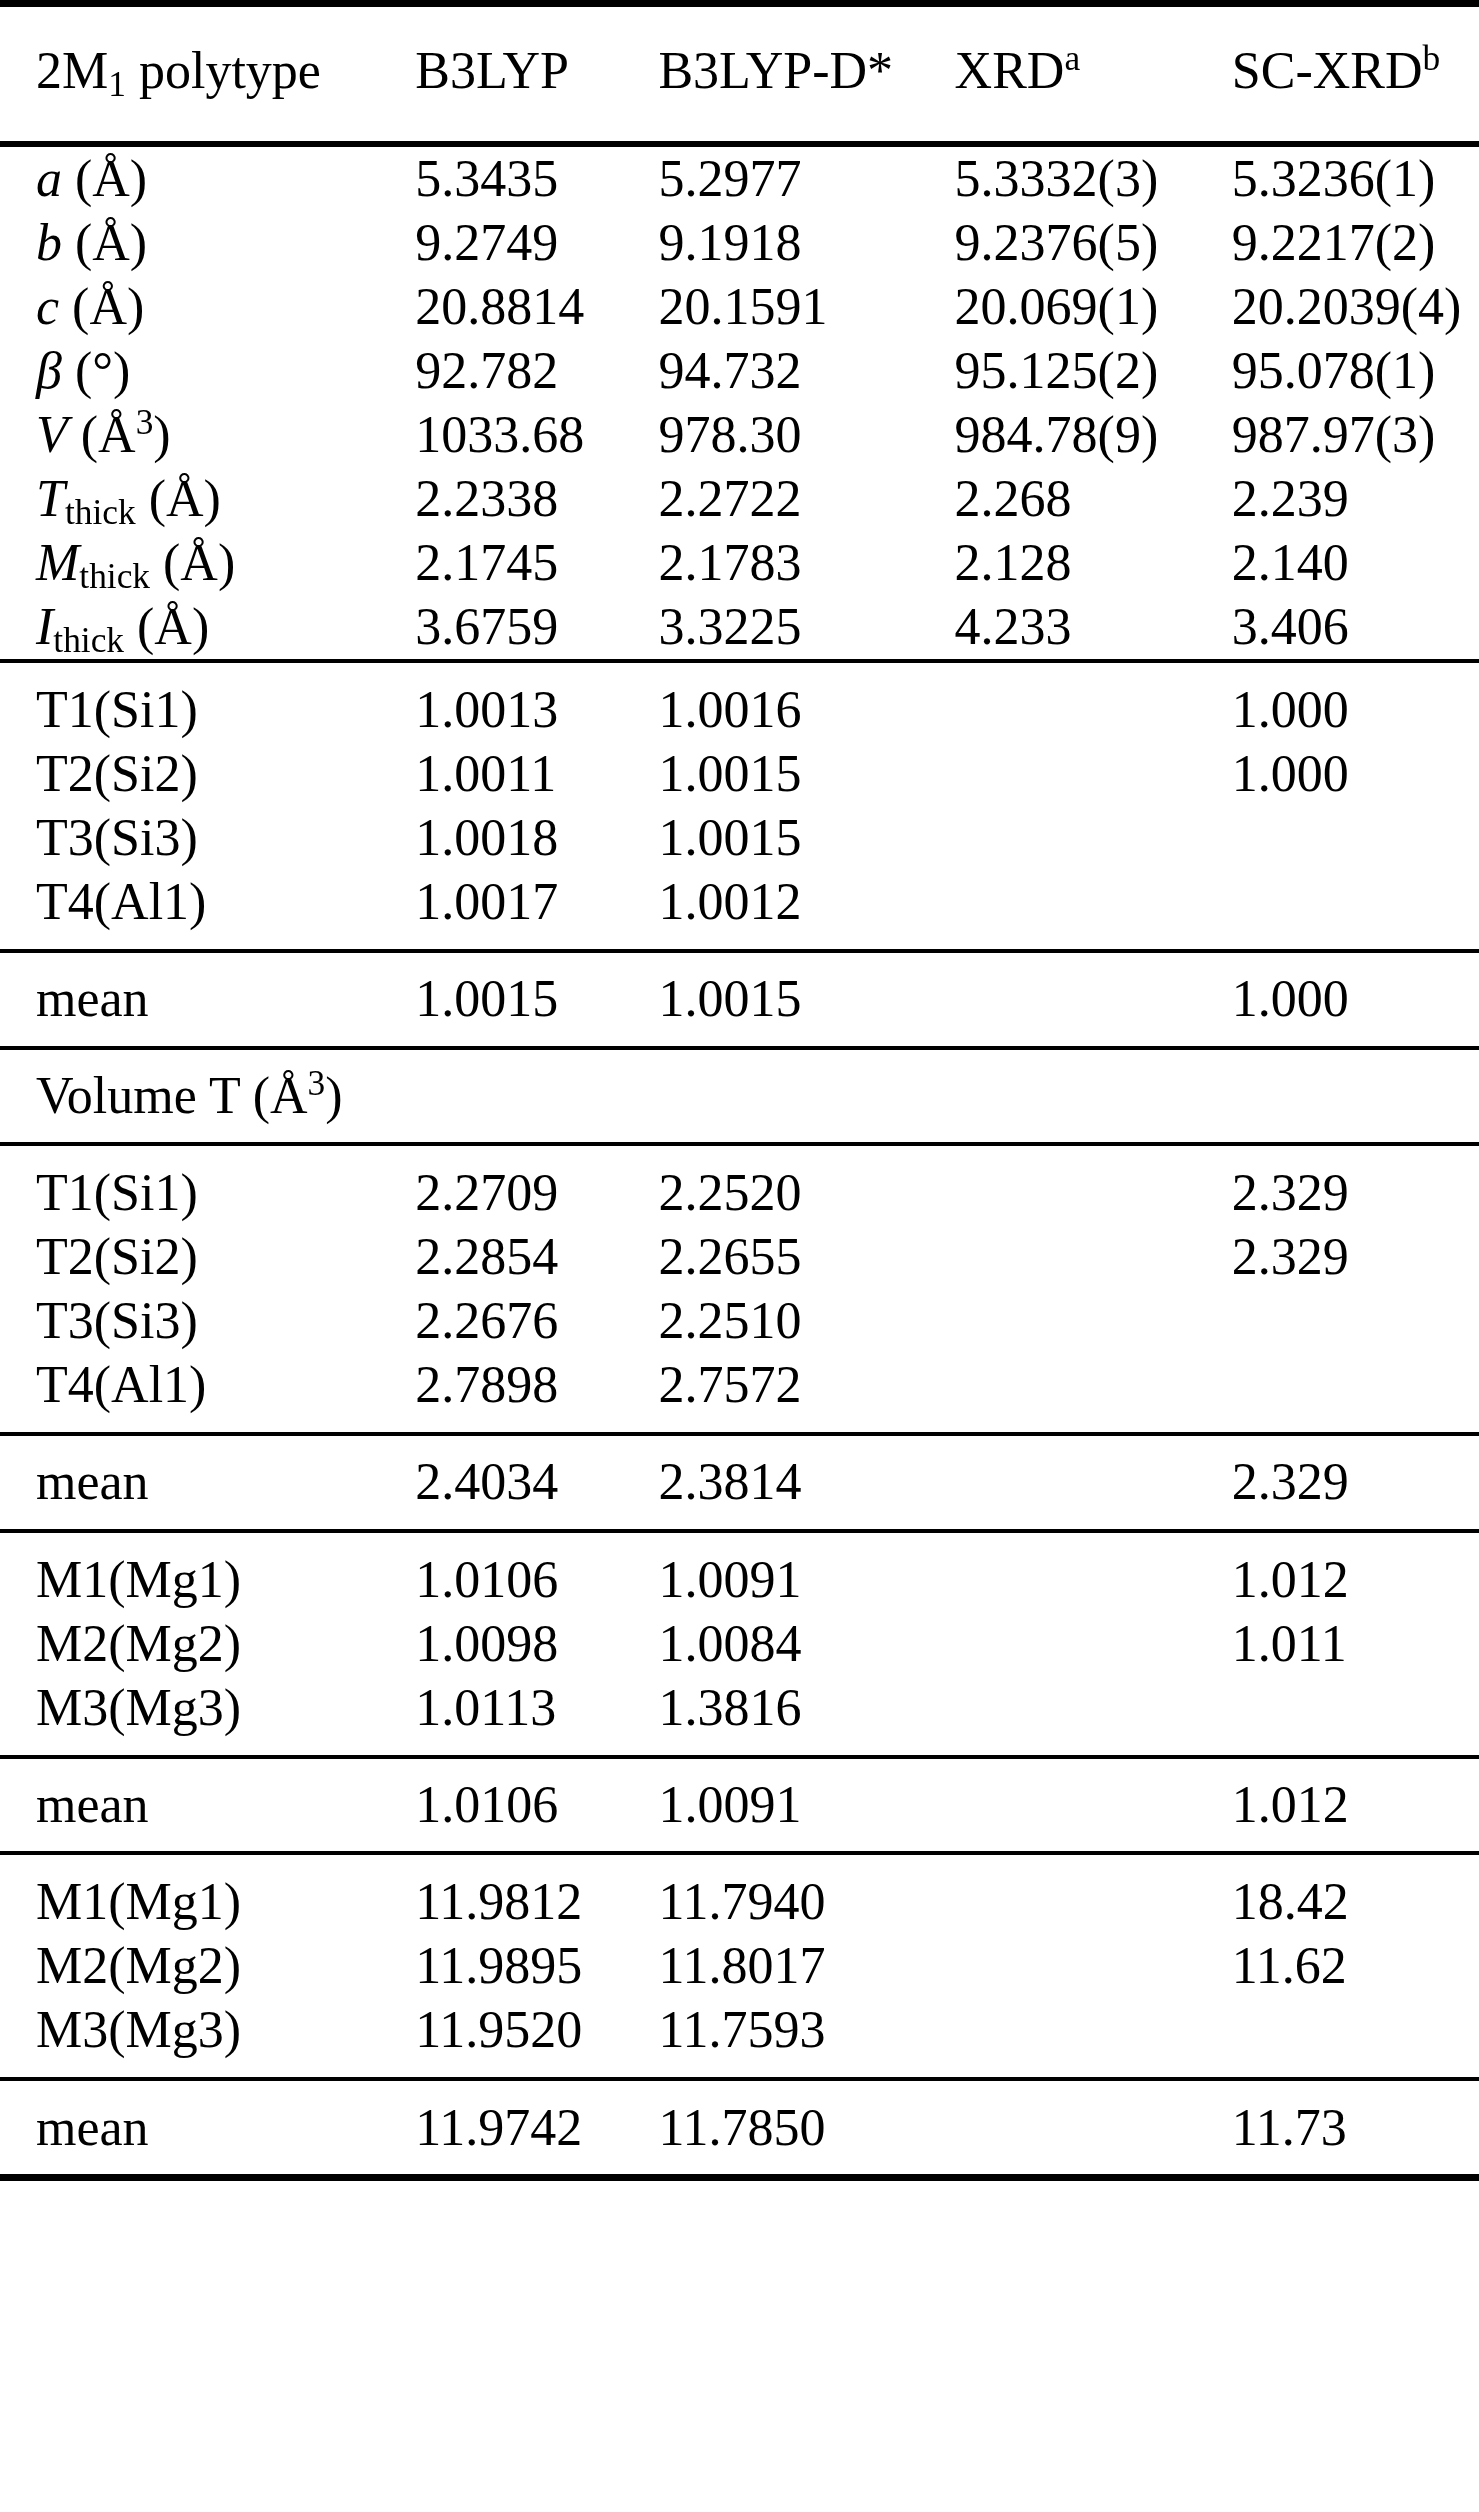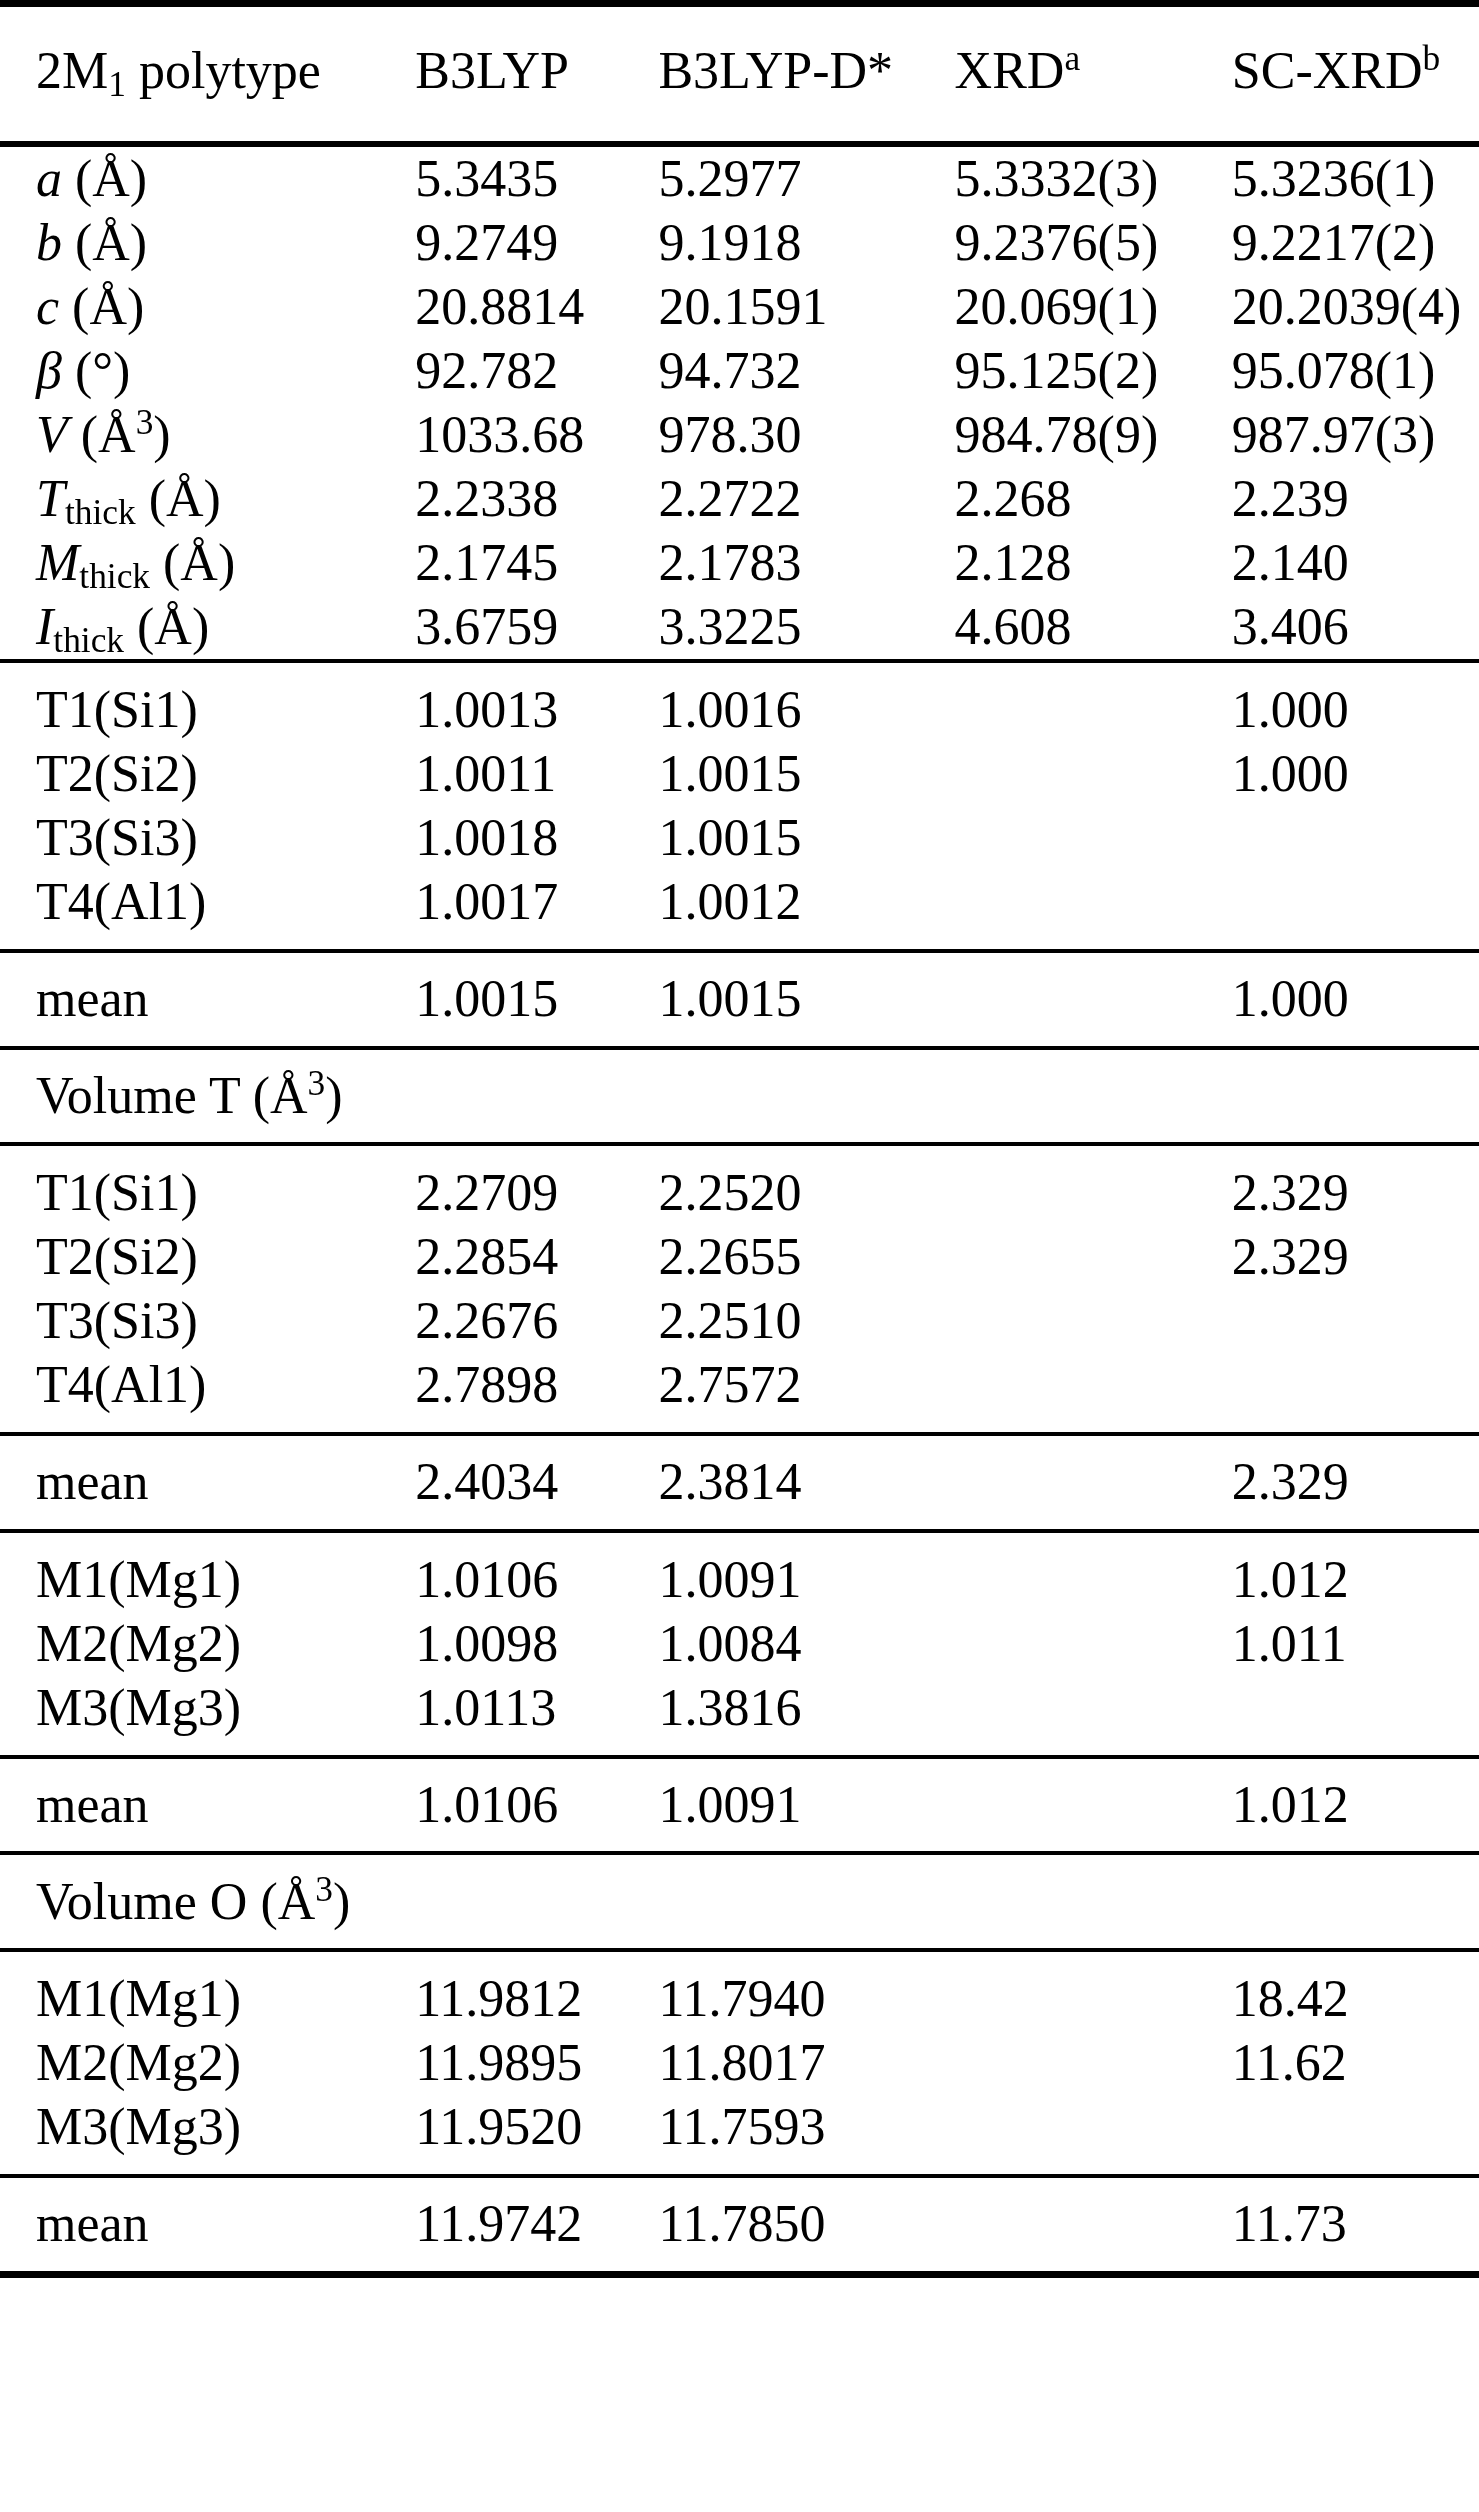--- a/index.html
+++ b/index.html
@@ -90,21 +90,21 @@
   <td class="lbl"><span class="it">M</span><sub>thick</sub><span> (Å)</span></td>
   <td>2.1745</td>
   <td>2.1783</td>
   <td>2.128</td>
   <td>2.140</td>
 </tr>
 <tr class="rb">
   <td class="lbl"><span class="it">I</span><sub>thick</sub><span> (Å)</span></td>
   <td>3.6759</td>
   <td>3.3225</td>
-  <td>4.608</td>
+  <td>4.233</td>
   <td>3.406</td>
 </tr>
 
 <tr class="sec secf">
   <td class="lbl">T1(Si1)</td>
   <td>1.0013</td>
   <td>1.0016</td>
   <td></td>
   <td>1.000</td>
 </tr>
@@ -198,23 +198,20 @@
   <td></td>
 </tr>
 <tr class="meanrow rb">
   <td class="lbl">mean</td>
   <td>1.0106</td>
   <td>1.0091</td>
   <td></td>
   <td>1.012</td>
 </tr>
 
-<tr class="ttlrow rb">
-  <td class="ttl" colspan="5"><span>Volume O (Å</span><sup>3</sup><span>)</span></td>
-</tr>
 <tr class="sec secf">
   <td class="lbl">M1(Mg1)</td>
   <td>11.9812</td>
   <td>11.7940</td>
   <td></td>
   <td>18.42</td>
 </tr>
 <tr class="sec">
   <td class="lbl">M2(Mg2)</td>
   <td>11.9895</td>

